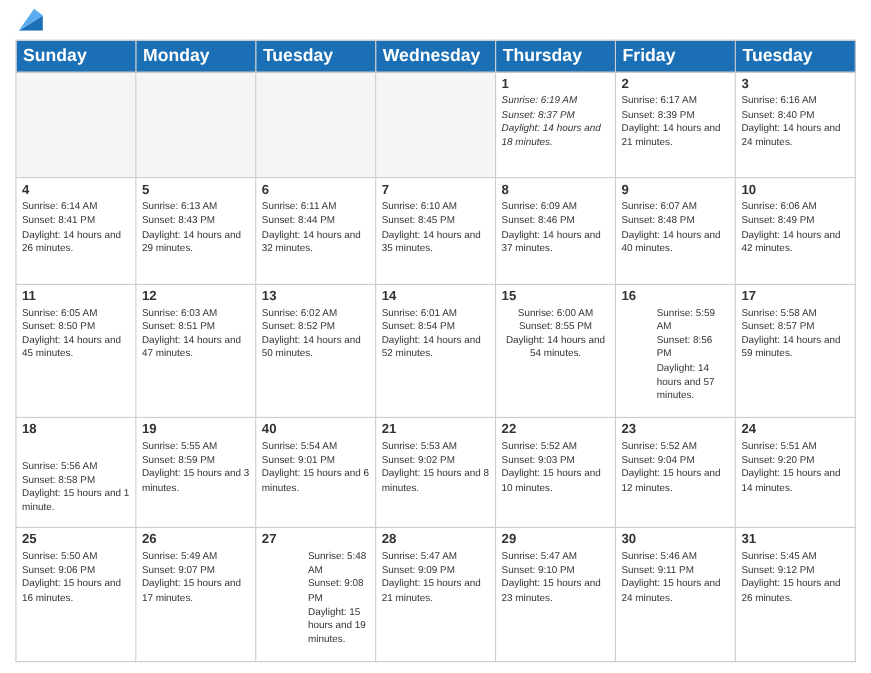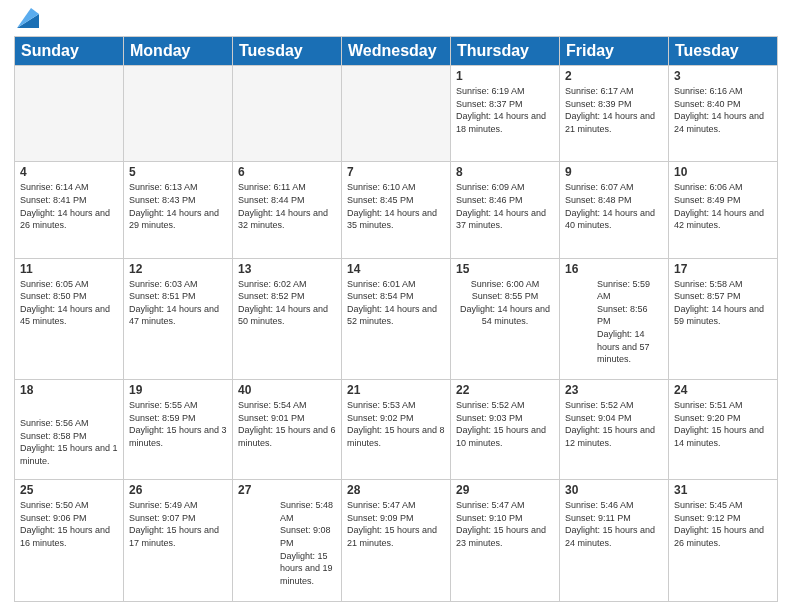--- a/index.html
+++ b/index.html
@@ -133,21 +133,21 @@
         </tr>
     </thead>
     <tbody id="calendar-body">
     <tr>
           <td class="empty"></td>
           <td class="empty"></td>
           <td class="empty"></td>
           <td class="empty"></td>
           <td>
             <span class="day-num">1</span>
-            <div class="day-info" style="white-space: pre-line;">Sunrise: 6:19 AM
+            <div class="day-info" style="white-space: pre-line; font-style: italic;">Sunrise: 6:19 AM
 Sunset: 8:37 PM
 Daylight: 14 hours and 18 minutes.</div>
           </td>
           <td>
             <span class="day-num">2</span>
             <div class="day-info" style="white-space: pre-line;">Sunrise: 6:17 AM
 Sunset: 8:39 PM
 Daylight: 14 hours and 21 minutes.</div>
           </td>
           <td>

